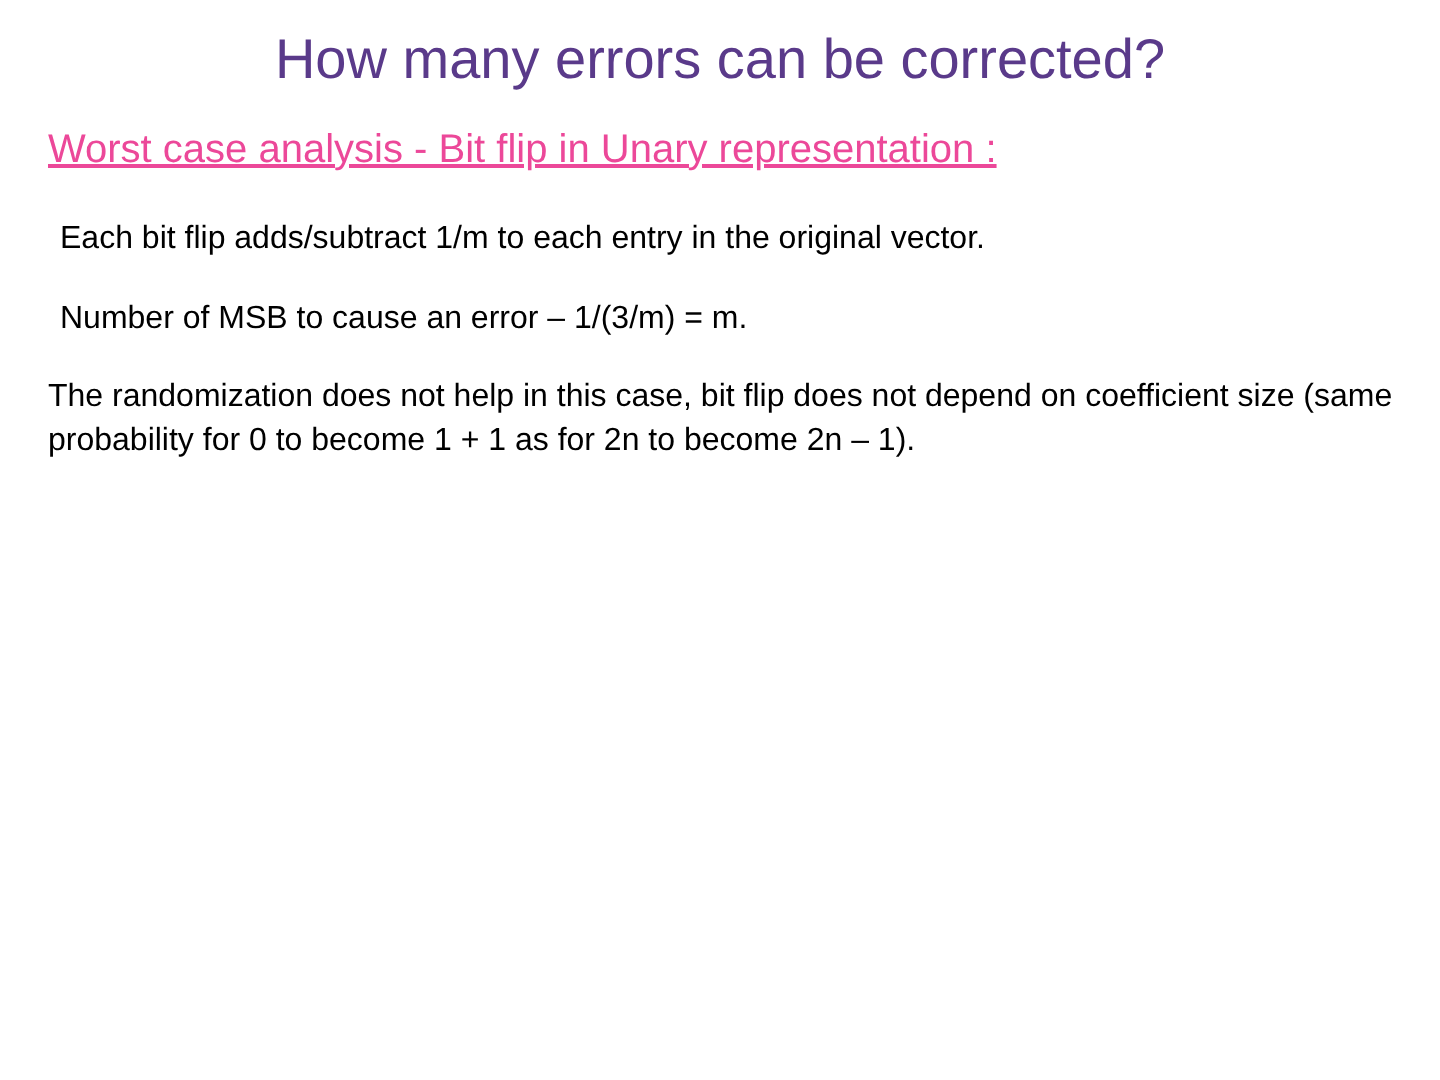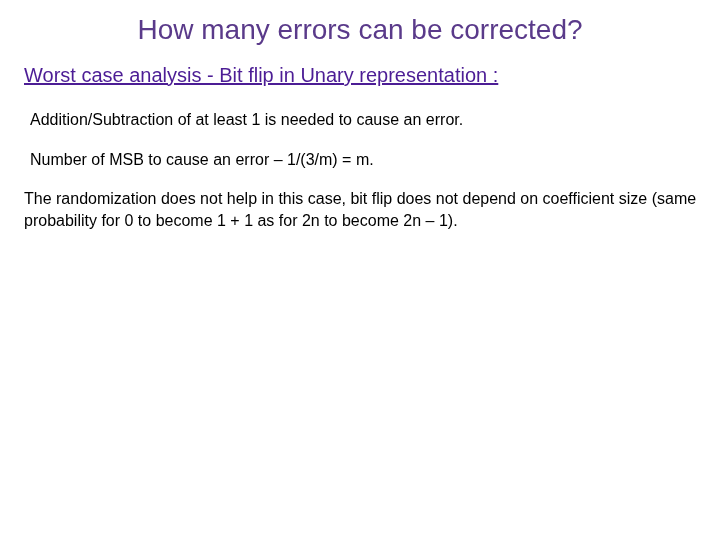--- a/index.html
+++ b/index.html
@@ -22,21 +22,21 @@
   .title {
     color: #5a3a8a;
     font-size: 28px;
     font-weight: normal;
     text-align: center;
     padding-top: 14px;
     margin-bottom: 18px;
     letter-spacing: 0px;
   }
   .subtitle {
-    color: #4c1d95;
+    color: #ec4899;
     font-size: 20px;
     text-decoration: underline;
     padding-left: 24px;
     margin-bottom: 22px;
   }
   .body-text {
     font-size: 16px;
     line-height: 1.35;
     padding-left: 30px;
     padding-right: 20px;
@@ -50,17 +50,17 @@
     margin-left: -6px;
   }
 </style>
 </head>
 <body>
 
 <div class="slide">
   <div class="title">How many errors can be corrected?</div>
   <div class="subtitle">Worst case analysis - Bit flip in Unary representation :</div>
   <div class="body-text">
-    <p>Addition/Subtraction of at least 1 is needed to cause an error.</p>
+    <p>Each bit flip adds/subtract 1/m to each entry in the original vector.</p>
     <p>Number of MSB to cause an error – 1/(3/m) = m.</p>
     <p class="last">The randomization does not help in this case, bit flip does not depend on coefficient size (same probability for 0 to become 1 + 1 as for 2n to become 2n – 1).</p>
   </div>
 </div>
 
 </body></html>

